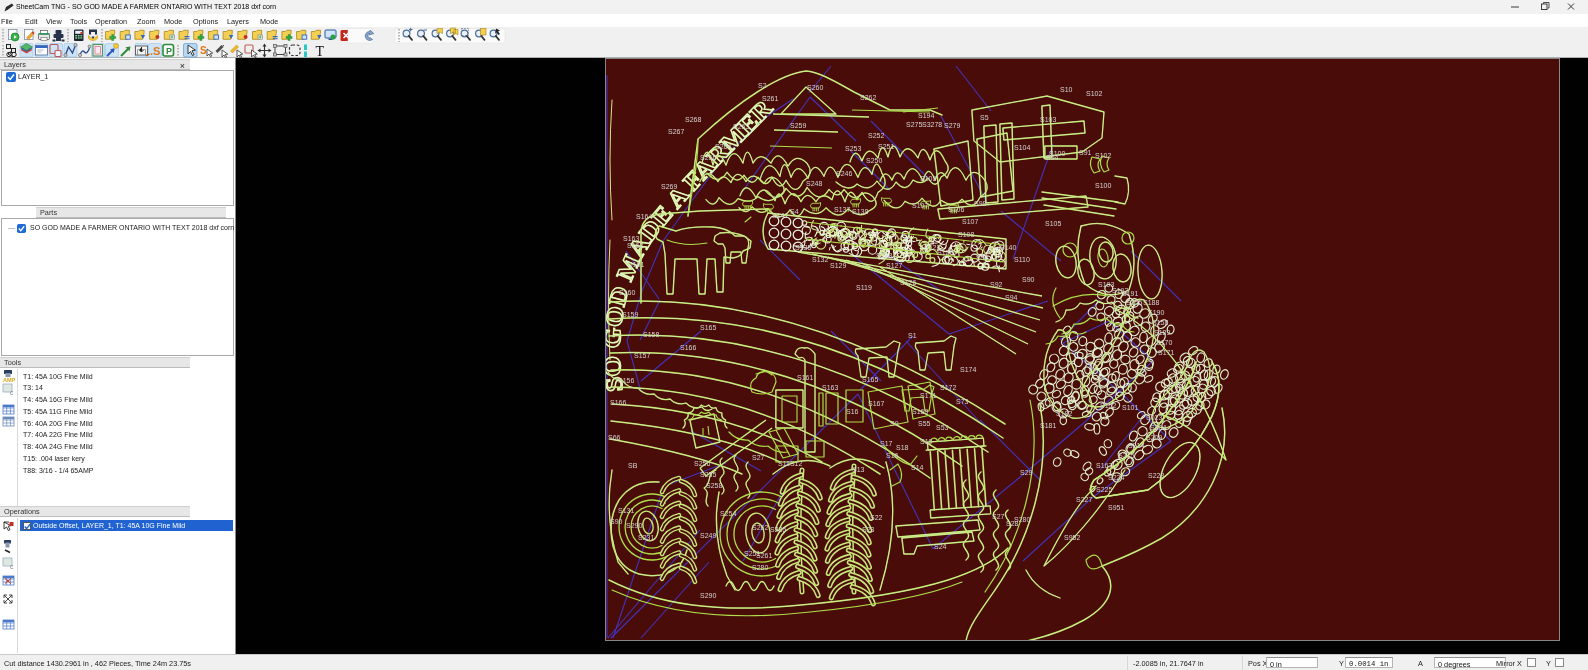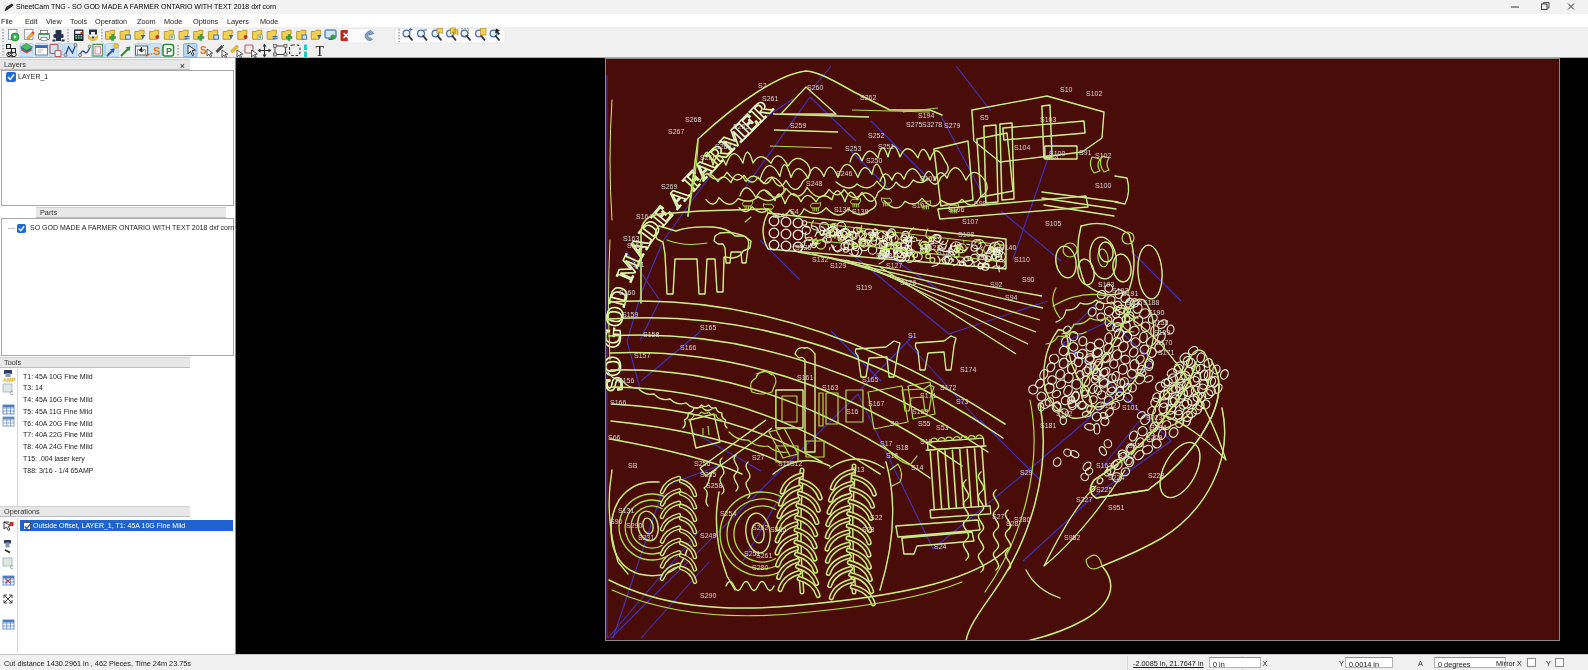--- a/index.html
+++ b/index.html
@@ -1443,24 +1443,24 @@
           <path d="M0,3 h11 M0,6 h11 M3.7,0 v9 M7.4,0 v9" stroke="#4a7ac8" stroke-width="0.7"></path>
           <rect x="0" y="0" width="11" height="2.2" fill="#4a7ac8"></rect>
         </g>
       </g>
   </svg>
 </div>
 <div class="abs" id="statusbar">
   <span class="abs" style="left:4px;">Cut distance 1430.2961 in , 462 Pieces, Time 24m 23.75s</span>
   <div class="abs" style="left:1127px; top:1px; width:1px; height:14px; background:#d8d8d8;"></div>
   <div class="abs" style="left:1242px; top:1px; width:1px; height:14px; background:#d8d8d8;"></div>
-  <span class="abs" style="left:1133px;text-decoration:underline;">-2.0085 in, 21.7647 in</span>
+  <span class="abs" style="left:1133px;">-2.0085 in, 21.7647 in</span>
   <span class="abs" style="left:1248px;">Pos X</span>
-  <div class="sbox" style="left:1209px; width:52px;">0 in</div>
+  <div class="sbox" style="left:1266px; width:52px;">0 in</div>
   <span class="abs" style="left:1339px;">Y</span>
-  <div class="sbox" style="left:1345px; width:48px;">0.0014 in</div>
+  <div class="sbox" style="left:1345px; width:48px;font-family:Liberation Mono, monospace;">0.0014 in</div>
   <span class="abs" style="left:1418px;">A</span>
   <div class="sbox" style="left:1434px; width:72px;">0 degrees</div>
   <span class="abs" style="left:1496px;">Mirror X</span>
   <div class="cb" style="left:1527px; top:3px;"></div>
   <span class="abs" style="left:1546px;">Y</span>
   <div class="cb" style="left:1555px; top:3px;"></div>
 </div>
 
 </body></html>

